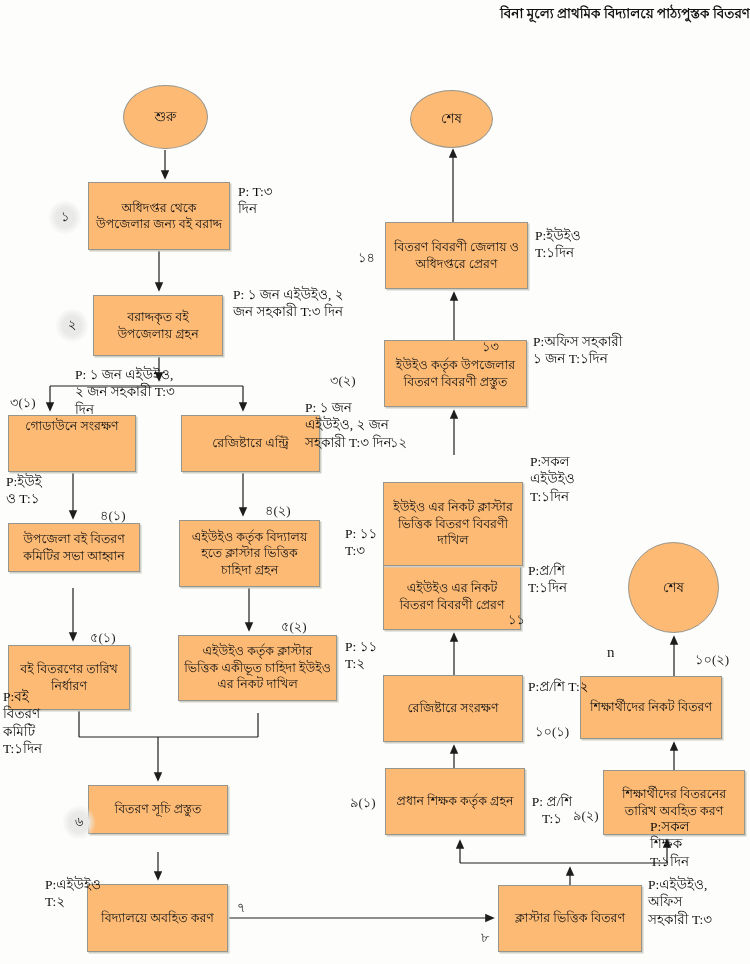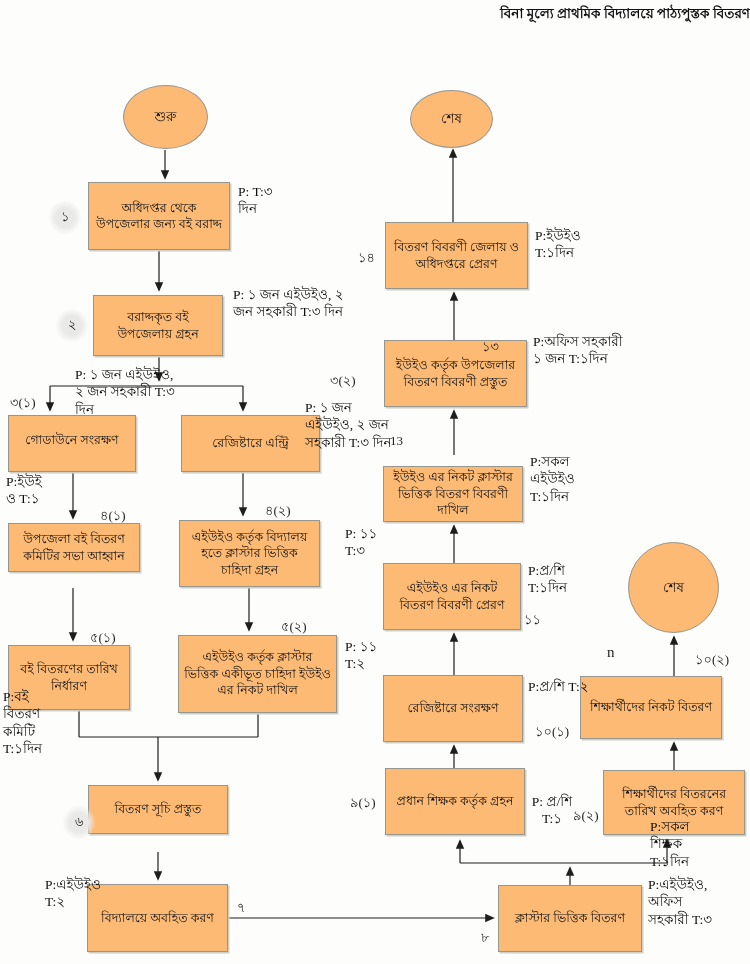--- a/index.html
+++ b/index.html
@@ -13,21 +13,21 @@
     text-align:right; font-size:13.5px; color:#111;font-weight:bold;
   }
   .box {
     position:absolute; box-sizing:border-box;
     background:#fdba74; border:1px solid #96968e;
     box-shadow:1.5px 1.5px 0 #cfcfc6;
     display:flex; flex-direction:column; align-items:center; justify-content:center;
     text-align:center; font-size:12.5px; line-height:1.32;
     padding:2px 5px; z-index:2;
   }
-  .box.low { justify-content:center; padding-bottom:9px; }
+  .box.low { justify-content:flex-start; padding-bottom:9px; }
   .oval { border-radius:50%; box-shadow:none; }
   .note {
     position:absolute; font-size:13.5px; line-height:1.28;
     color:#0d0d0d; z-index:3; text-align:left;
   }
   .num {
     position:absolute; font-size:13px; color:#1c1c1c; z-index:3;
   }
   .num.blob {
     background:radial-gradient(closest-side, #e9e9e7 55%, rgba(233,233,231,0) 100%);
@@ -104,21 +104,21 @@
   </div>
   <div class="box" style="left:8px;top:523px;width:132px;height:49px;">
     <span>উপজেলা বই বিতরণ কমিটির সভা আহ্বান</span>
   </div>
   <div class="box" style="left:179px;top:520px;width:141px;height:67px;">
     <span>এইউইও কর্তৃক বিদ্যালয় হতে ক্লাস্টার ভিত্তিক চাহিদা গ্রহন</span>
   </div>
   <div class="box" style="left:8px;top:645px;width:122px;height:65px;">
     <span>বই বিতরণের তারিখ নির্ধারণ</span>
   </div>
-  <div class="box" style="left:178px;top:635px;width:159px;height:78px;">
+  <div class="box" style="left:178px;top:635px;width:159px;height:66px;">
     <span>এইউইও কর্তৃক ক্লাস্টার ভিত্তিক একীভূত চাহিদা ইউইও এর নিকট দাখিল</span>
   </div>
   <div class="box" style="left:88px;top:785px;width:140px;height:49px;">
     <span>বিতরণ সূচি প্রস্তুত</span>
   </div>
   <div class="box" style="left:87px;top:884px;width:141px;height:68px;">
     <span>বিদ্যালয়ে অবহিত করণ</span>
   </div>
   <div class="box" style="left:498px;top:885px;width:144px;height:67px;">
     <span>ক্লাস্টার ভিত্তিক বিতরণ</span>
@@ -131,21 +131,21 @@
   </div>
   <div class="box" style="left:383px;top:675px;width:140px;height:67px;">
     <span>রেজিষ্টারে সংরক্ষণ</span>
   </div>
   <div class="box" style="left:580px;top:676px;width:142px;height:63px;">
     <span>শিক্ষার্থীদের নিকট বিতরণ</span>
   </div>
   <div class="box" style="left:383px;top:563px;width:138px;height:67px;">
     <span>এইউইও এর নিকট বিতরণ বিবরণী প্রেরণ</span>
   </div>
-  <div class="box" style="left:383px;top:466px;width:140px;height:56px;">
+  <div class="box" style="left:383px;top:482px;width:140px;height:84px;">
     <span>ইউইও এর নিকট ক্লাস্টার ভিত্তিক বিতরণ বিবরণী দাখিল</span>
   </div>
   <div class="box" style="left:384px;top:340px;width:143px;height:67px;">
     <span>ইউইও কর্তৃক উপজেলার বিতরণ বিবরণী প্রস্তুত</span>
   </div>
   <div class="box" style="left:385px;top:222px;width:143px;height:67px;">
     <span>বিতরণ বিবরণী জেলায় ও অধিদপ্তরে প্রেরণ</span>
   </div>
 
   <div class="note" style="left:238px;top:183px;width:42px;">P: T:৩ দিন</div>
@@ -175,18 +175,18 @@
   <div class="num" style="left:90px;top:628px;">৫(১)</div>
   <div class="num" style="left:281px;top:617px;">৫(২)</div>
   <div class="num blob" style="left:62px;top:805px;">৬</div>
   <div class="num" style="left:237px;top:898px;">৭</div>
   <div class="num" style="left:481px;top:928px;">৮</div>
   <div class="num" style="left:350px;top:793px;">৯(১)</div>
   <div class="num" style="left:573px;top:806px;">৯(২)</div>
   <div class="num" style="left:535px;top:722px;">১০(১)</div>
   <div class="num" style="left:695px;top:650px;">১০(২)</div>
   <div class="num" style="left:607px;top:644px;font-size:15px;">n</div>
-  <div class="num" style="left:524px;top:610px;">১১</div>
-  <div class="num" style="left:390px;top:433px;">13</div>
+  <div class="num" style="left:508px;top:610px;">১১</div>
+  <div class="num" style="left:390px;top:433px;">১২</div>
   <div class="num" style="left:446px;top:337px;margin-left:36px;">১৩</div>
   <div class="num" style="left:358px;top:248px;">১৪</div>
 
 </div>
 
 </body></html>

